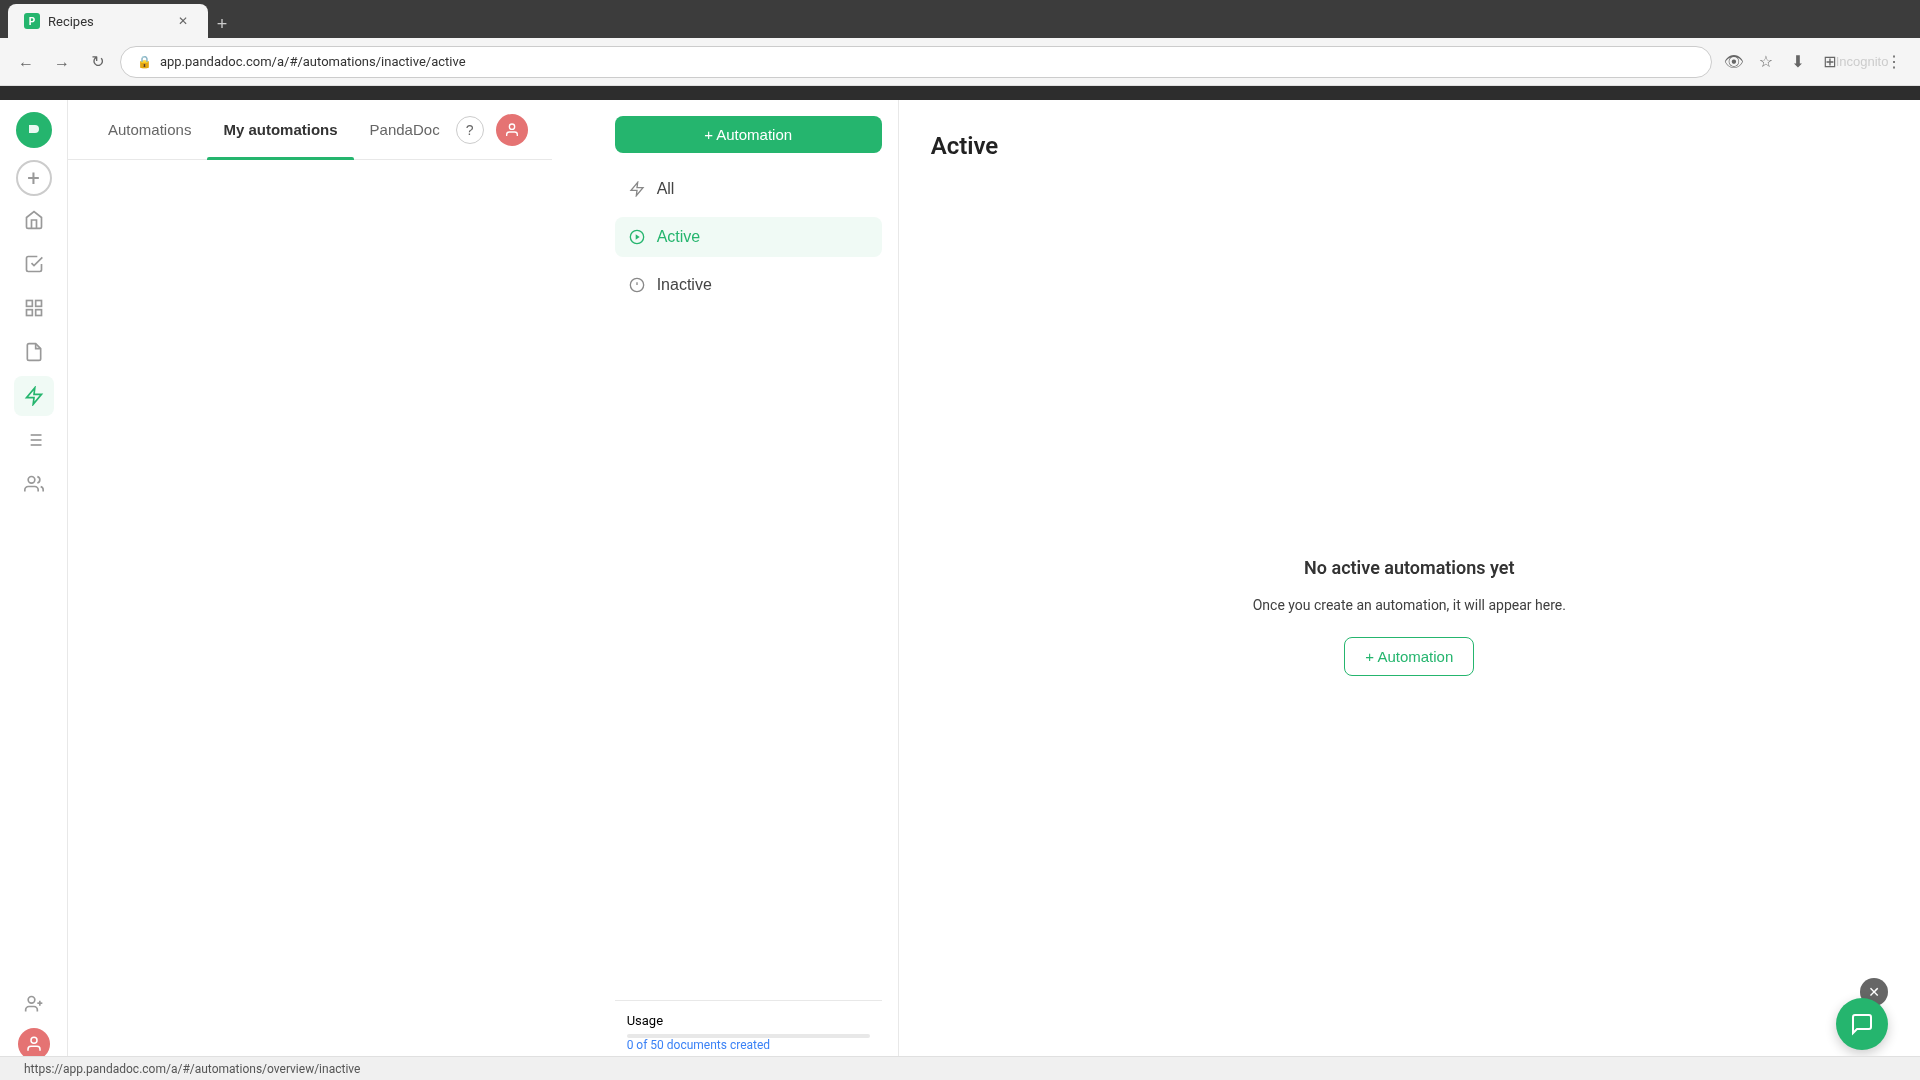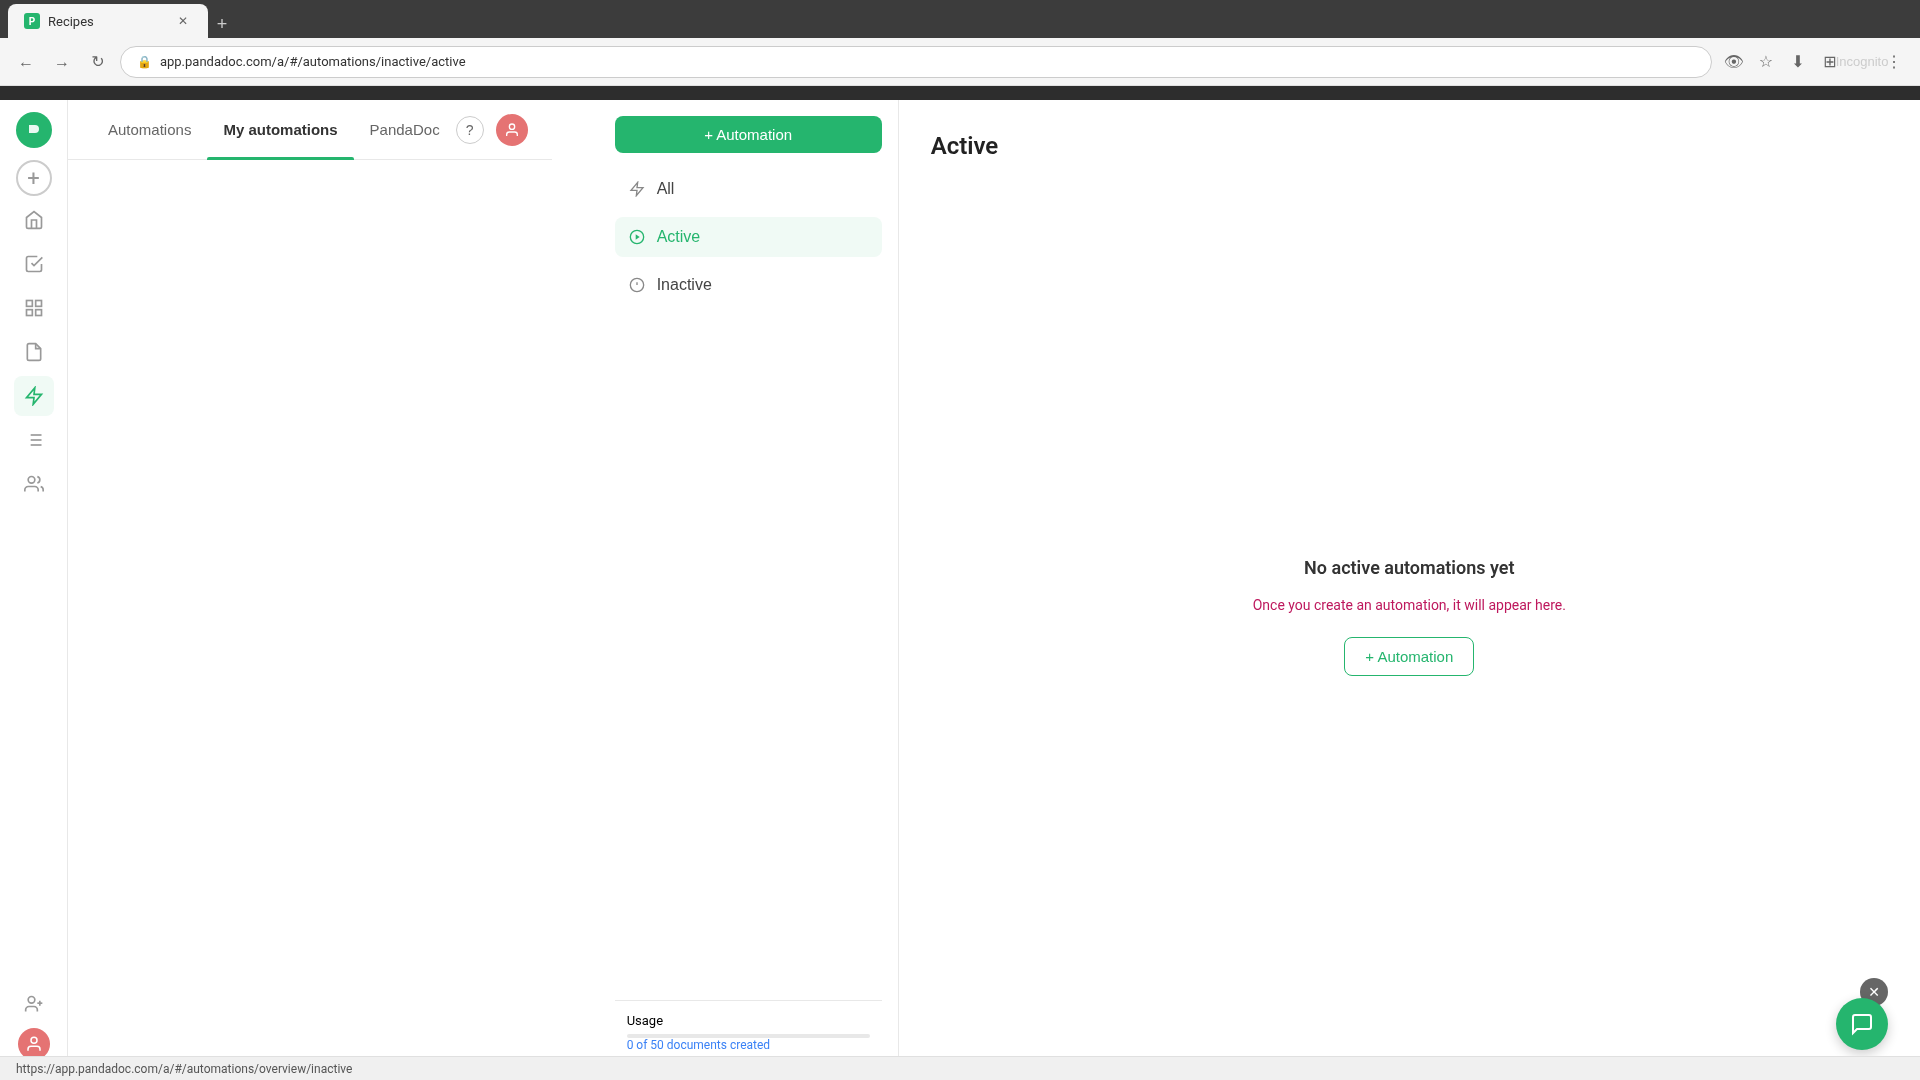--- a/index.html
+++ b/index.html
@@ -326,21 +326,21 @@
       width: 100%;
     }
     .empty-state-title {
       font-size: 18px;
       font-weight: 600;
       color: #333;
       margin-bottom: 19px;
     }
     .empty-state-desc {
       font-size: 14px;
-      color: #be185d;
+      color: #404040;
       margin-bottom: 24px;
     }
     .empty-add-btn {
       border: 1.5px solid #25b56e;
       color: #25b56e;
       background: transparent;
       border-radius: 8px;
       padding: 10px 20px;
       font-size: 15px;
       cursor: pointer;
@@ -354,21 +354,21 @@
     .status-bar {
       position: fixed;
       bottom: 0;
       left: 0;
       right: 0;
       height: 24px;
       background: #f0f0f0;
       border-top: 1px solid #e0e0e0;
       display: flex;
       align-items: center;
-      padding: 0 16px;
+      padding: 0 24px;
       font-size: 12px;
       color: #555;
       z-index: 100;
     }
 
     
     .chat-btn {
       position: fixed;
       bottom: 30px;
       right: 32px;

